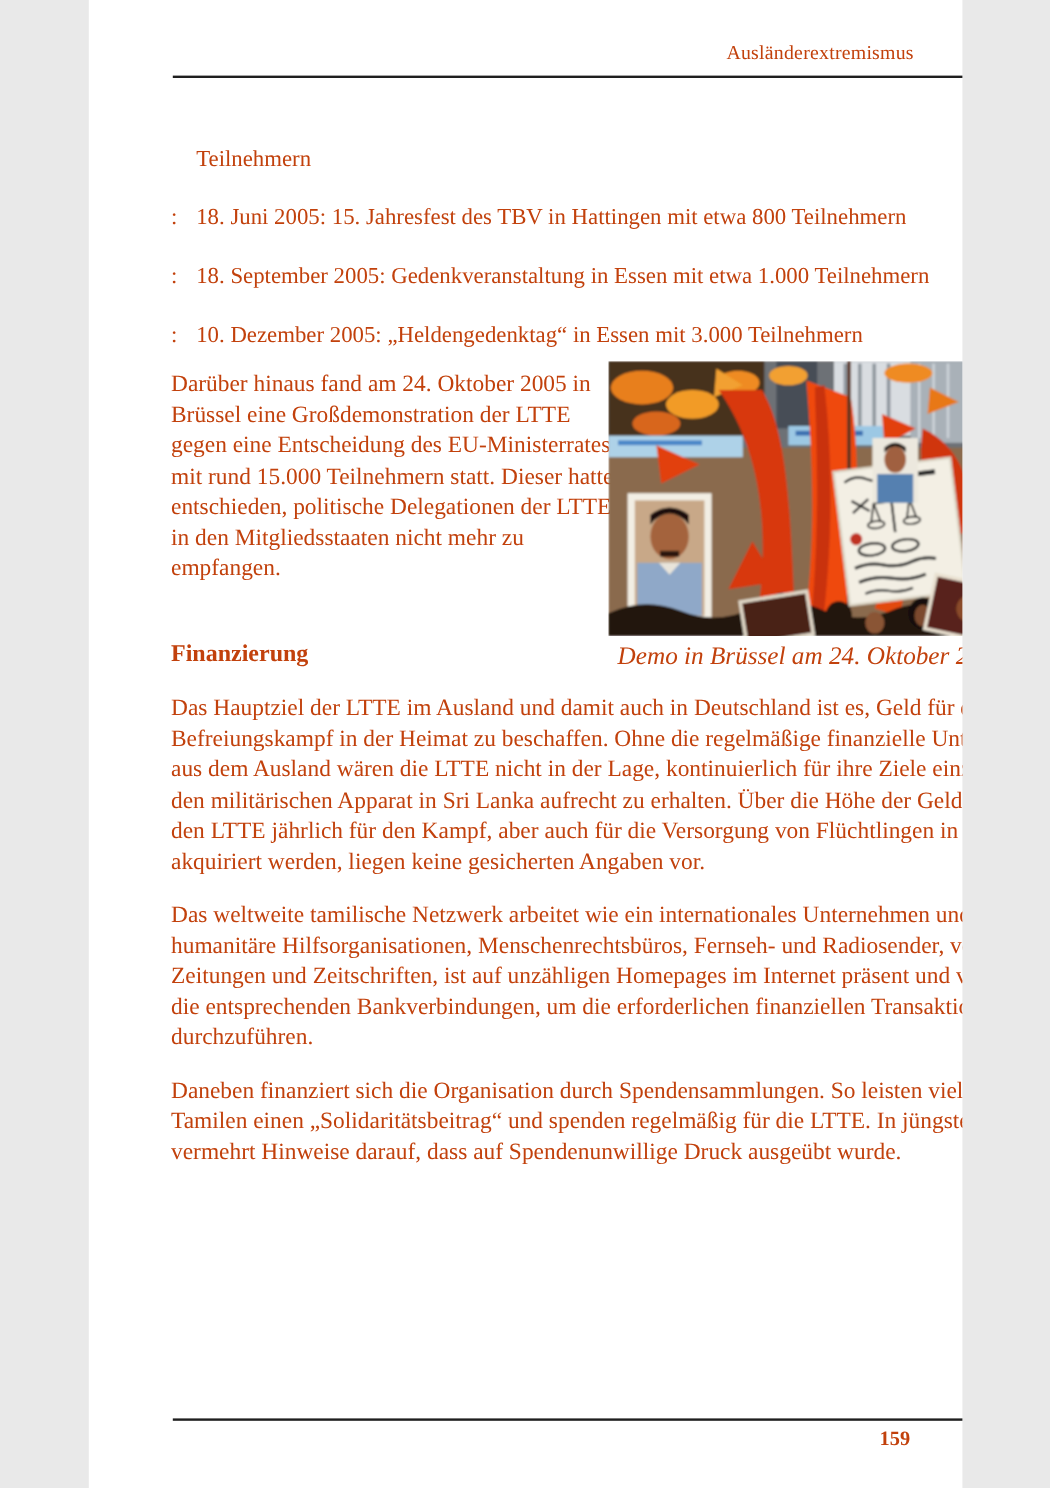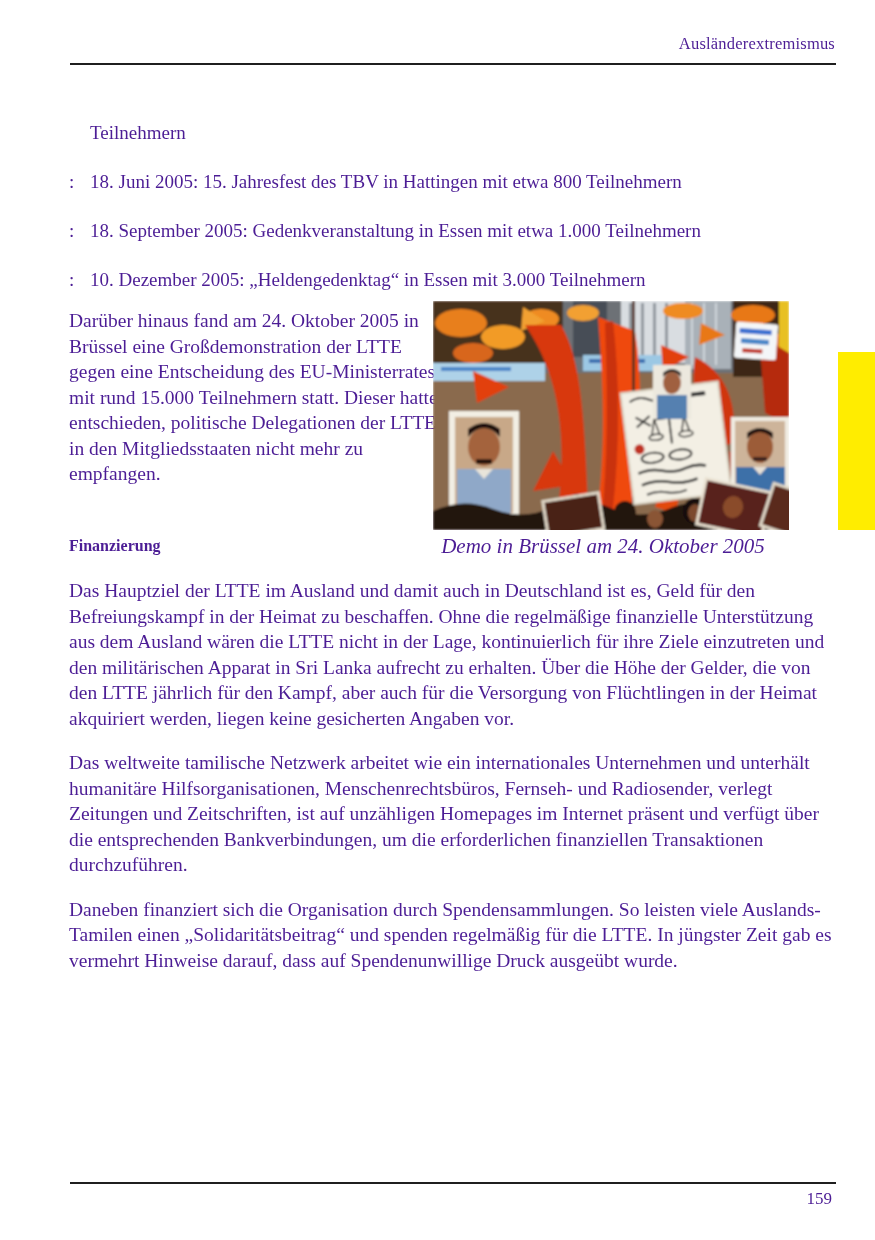--- a/index.html
+++ b/index.html
@@ -2,24 +2,24 @@
 <html lang="de"><head>
 <meta charset="utf-8">
 <style>
   html,body{margin:0;padding:0;}
   body{
     background:#e9e9e9;
     font-family:"Liberation Serif","DejaVu Serif",serif;
   }
   .page{
     position:relative;
-    width:875px;height:1240px;
+    width:728px;height:1240px;
     margin:0 auto;
     background:#ffffff;
-    color:#4c1d95;
+    color:#c2410c;
     overflow:hidden;
   }
   
   .header-title{
     position:absolute;top:34px;right:40px;
     font-size:16.5px;letter-spacing:.2px;
   }
   .header-rule{
     position:absolute;top:63px;left:70px;width:766px;
     border-top:2px solid #1f1f1f;height:0;
@@ -52,35 +52,36 @@
     position:absolute;left:364px;top:0;width:356px;
   }
   .photo-frame{display:block;width:356px;height:229px;}
   .photo-caption{
     position:absolute;left:364px;top:233px;width:340px;
     font-style:italic;font-size:21px;text-align:center;
     white-space:nowrap;
   }
   .finance-heading{
     position:absolute;left:0;top:232px;
-    font-weight:bold;font-size:16px;
+    font-weight:bold;font-size:20px;
   }
   .para{
     margin:0 0 19px 0;
     font-size:19.5px;line-height:25.5px;
   }
   .para-group{margin-top:15px;}
   
   .footer-rule{
     position:absolute;top:1182px;left:70px;width:766px;
     border-top:2px solid #1f1f1f;height:0;
   }
   .page-number{
     position:absolute;top:1189px;right:43px;
     font-size:17px;
+    font-weight:bold;
   }
 </style>
 </head>
 <body>
 
 <div class="page">
 
   <div class="header-title">Ausländerextremismus</div>
   <div class="header-rule"></div>
 

